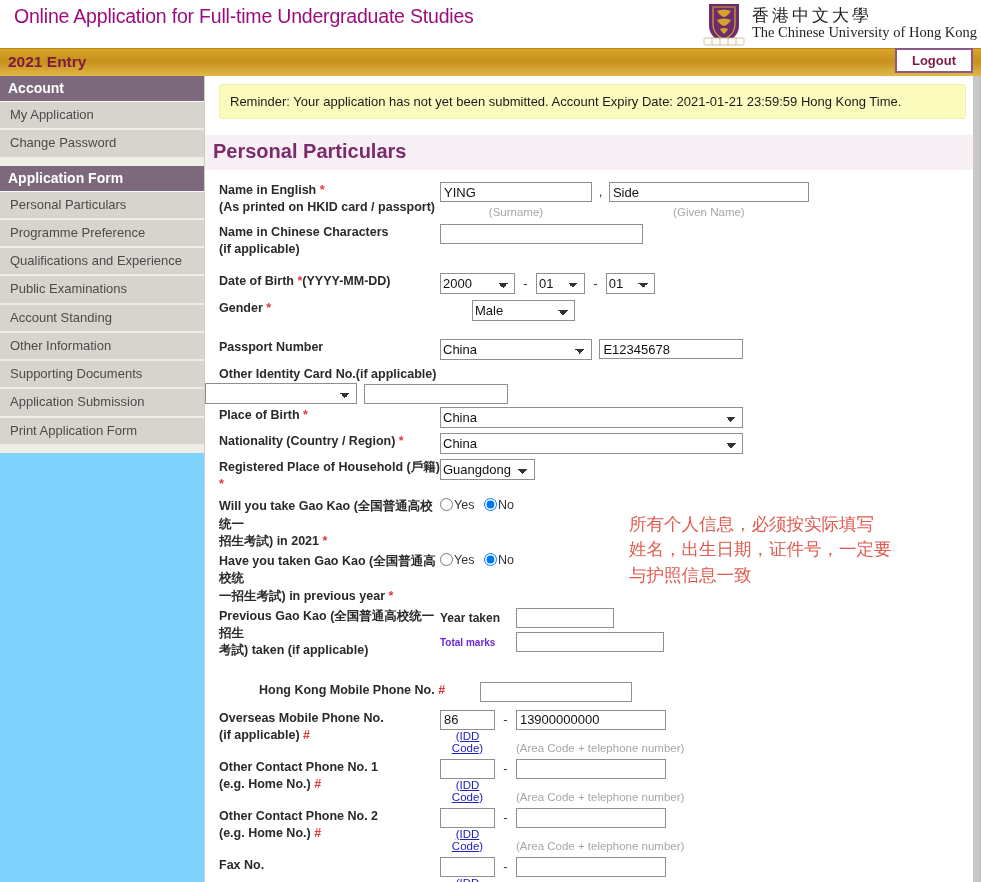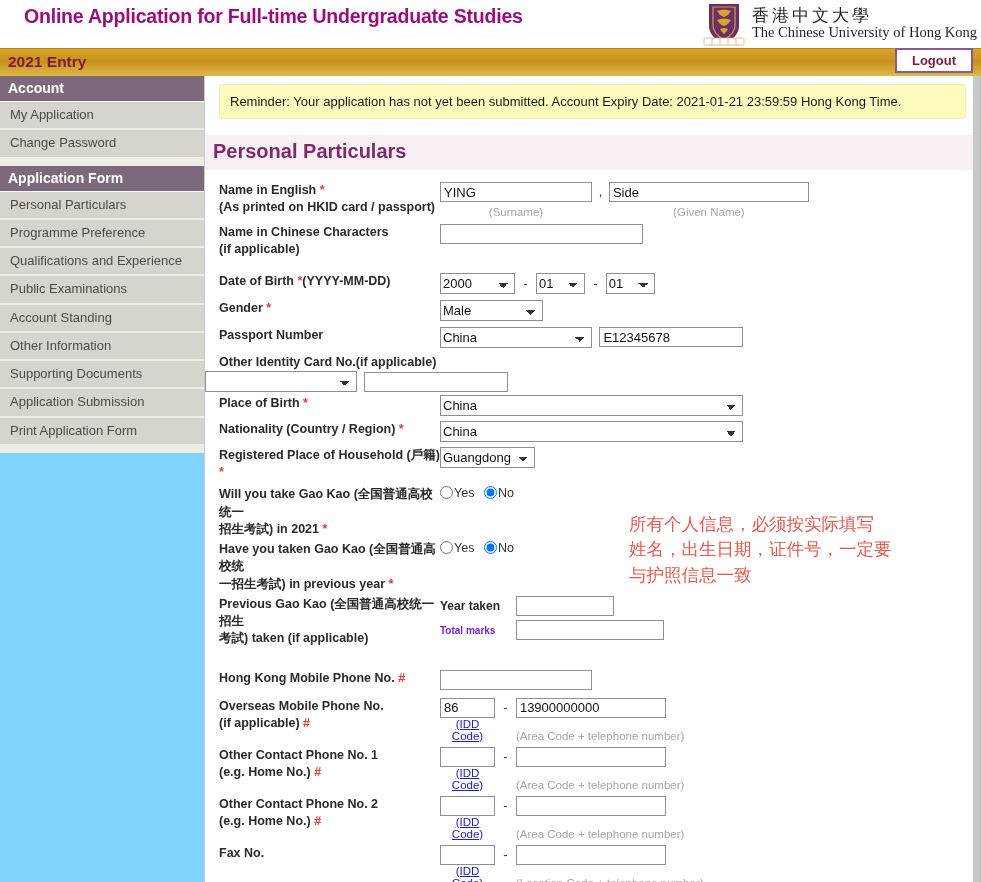--- a/index.html
+++ b/index.html
@@ -14,23 +14,23 @@
 
   
   .header {
     position: relative;
     height: 48px;
     background: #ffffff;
     border-bottom: 0;
   }
   .app-title {
     position: absolute;
-    left: 24px; top: 5px;
+    left: 14px; top: 5px;
     font-size: 19.5px;
-    font-weight: bold;
+    font-weight: normal;
     color: #9b0d7d;
     letter-spacing: -0.2px;
     white-space: nowrap;
     text-align: center;
   }
   .logo-block {
     position: absolute;
     right: 4px; top: 2px;
     display: flex; align-items: center; gap: 7px;
   }
@@ -310,21 +310,21 @@
           </div>
           <div class="fld">
             <select style="width:75px"><option>2000</option></select>
             <span class="dash">-</span>
             <select style="width:49px"><option>01</option></select>
             <span class="dash">-</span>
             <select style="width:49px"><option>01</option></select>
           </div>
         </div>
 
-        <div class="row" style="margin-bottom:6px;">
+        <div class="row" style="margin-bottom:18px;gap:32px;">
           <div class="lbl">
             <span>Gender</span><span class="req"> *</span>
           </div>
           <div class="fld">
             <select style="width:103px"><option>Male</option></select>
           </div>
         </div>
 
         <div class="row" style="margin-bottom:6px;">
           <div class="lbl">Passport Number</div>
@@ -401,21 +401,21 @@
               <span style="font-size:12px;font-weight:bold;color:#2a2a2a;display:inline-block;width:72px;">Year taken</span>
               <input type="text" style="width: 98px;" value="">
             </div>
             <div>
               <span style="font-size:10px;font-weight:bold;color:#6d28d9;display:inline-block;width:72px;">Total marks</span>
               <input type="text" style="width: 148px;" value="">
             </div>
           </div>
         </div>
 
-        <div class="row" style="margin-bottom:8px;">
+        <div class="row" style="margin-bottom:8px;padding-left:40px;">
           <div class="lbl">
             <span>Hong Kong Mobile Phone No.</span><span class="hash"> #</span>
           </div>
           <div class="fld">
             <input type="text" style="width: 152px;" value="">
           </div>
         </div>
 
         <div class="row" style="margin-bottom:3px;">
           <div class="lbl">

